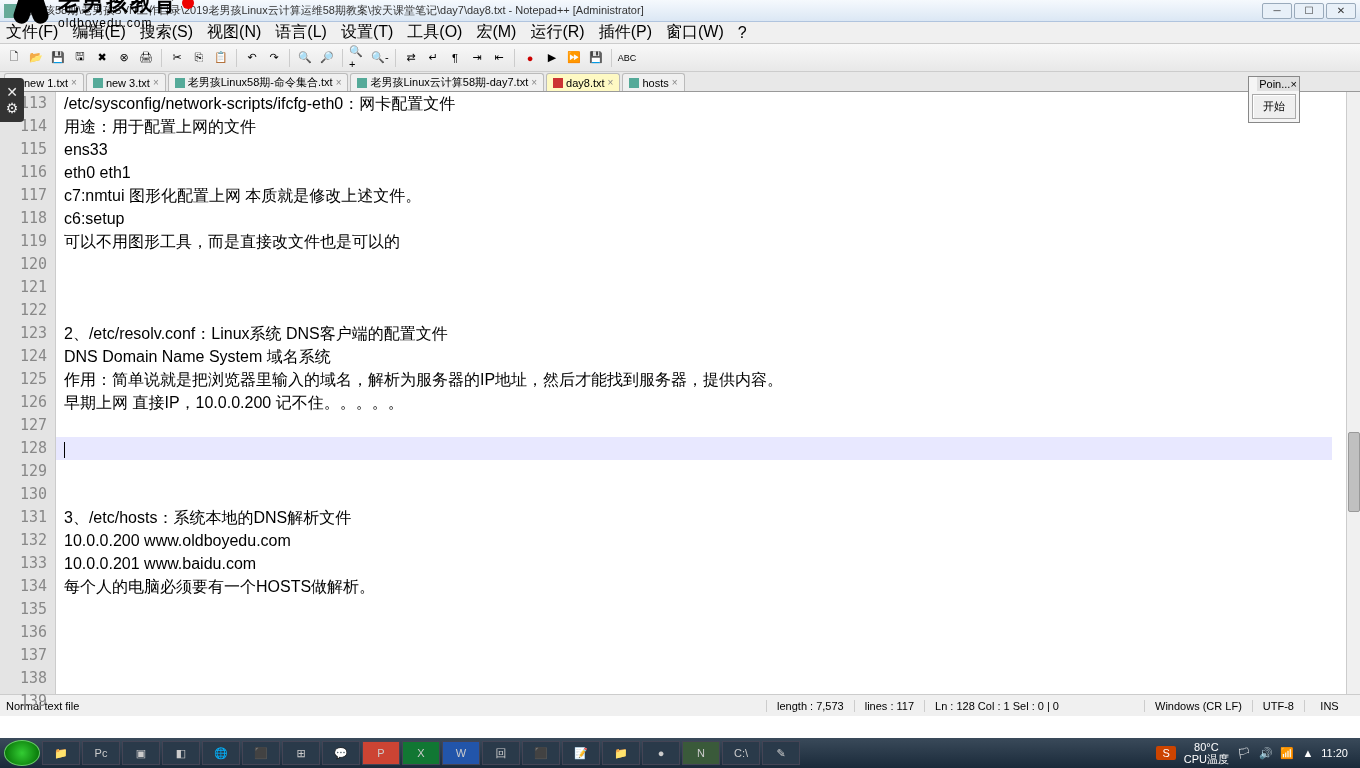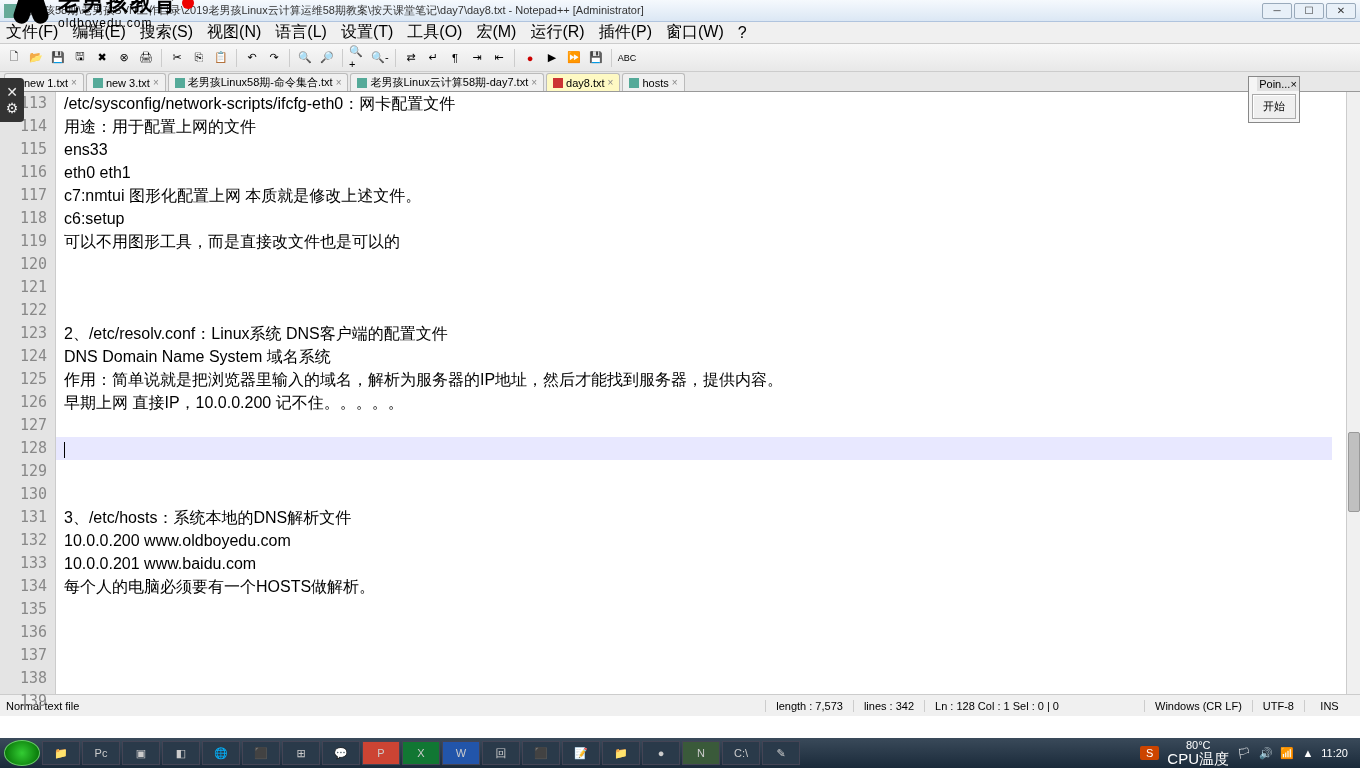--- a/index.html
+++ b/index.html
@@ -190,21 +190,21 @@
   <div class="code" id="code"><div class="hlline" style="top: 345px;"></div><div style="position: relative;">/etc/sysconfig/network-scripts/ifcfg-eth0：网卡配置文件</div><div style="position: relative;">用途：用于配置上网的文件</div><div style="position: relative;">ens33</div><div style="position: relative;">eth0 eth1</div><div style="position: relative;">c7:nmtui 图形化配置上网 本质就是修改上述文件。</div><div style="position: relative;">c6:setup</div><div style="position: relative;">可以不用图形工具，而是直接改文件也是可以的</div><div style="position: relative;">&nbsp;</div><div style="position: relative;">&nbsp;</div><div style="position: relative;">&nbsp;</div><div style="position: relative;">2、/etc/resolv.conf：Linux系统 DNS客户端的配置文件</div><div style="position: relative;">DNS Domain Name System 域名系统</div><div style="position: relative;">作用：简单说就是把浏览器里输入的域名，解析为服务器的IP地址，然后才能找到服务器，提供内容。</div><div style="position: relative;">早期上网 直接IP，10.0.0.200 记不住。。。。。</div><div style="position: relative;">&nbsp;</div><div style="position: relative; z-index: 2;"><span class="caret"></span>&nbsp;</div><div style="position: relative;">&nbsp;</div><div style="position: relative;">&nbsp;</div><div style="position: relative;">3、/etc/hosts：系统本地的DNS解析文件</div><div style="position: relative;">10.0.0.200 www.oldboyedu.com</div><div style="position: relative;">10.0.0.201 www.baidu.com</div><div style="position: relative;">每个人的电脑必须要有一个HOSTS做解析。</div><div style="position: relative;">&nbsp;</div><div style="position: relative;">&nbsp;</div><div style="position: relative;">&nbsp;</div><div style="position: relative;">&nbsp;</div><div style="position: relative;">&nbsp;</div></div>
   <div class="scroll">
     <div class="thumb" id="thumb" style="top: 340px; height: 80px;"></div>
   </div>
 </div>
 
 <div class="statusbar">
   <div style="flex:0 0 auto; padding-right:20px;">Normal text file</div>
   <div style="flex:1"></div>
   <div class="sb-cell">length : 7,573</div>
-  <div class="sb-cell">lines : 342</div>
+  <div class="sb-cell">lines : 117</div>
   <div class="sb-cell" style="min-width:220px">Ln : 128   Col : 1   Sel : 0 | 0</div>
   <div class="sb-cell">Windows (CR LF)</div>
   <div class="sb-cell">UTF-8</div>
   <div class="sb-cell" style="min-width:50px;text-align:center">INS</div>
 </div>
 
 <div class="floatpanel">
   <div class="fp-title">
     <span>Poin...</span>
       <span>×</span>
@@ -228,20 +228,20 @@
   <div class="tsk">回</div>
   <div class="tsk">⬛</div>
   <div class="tsk">📝</div>
   <div class="tsk">📁</div>
   <div class="tsk">●</div>
   <div class="tsk" style="background:#3a5a3a">N</div>
   <div class="tsk">C:\</div>
   <div class="tsk">✎</div>
   <div class="tray">
     <span style="background:#c40;padding:1px 6px;border-radius:2px">S</span>
-    <span style="text-align:center;line-height:1.1"><span>80°C</span><br><span style="font-size:15px">CPU温度</span></span>
+    <span style="text-align:center;line-height:1.1"><span>80°C</span><br><span style="font-size:11px">CPU温度</span></span>
     <span>🏳</span>
     <span>🔊</span>
     <span>📶</span>
     <span>▲</span>
     <span>11:20</span>
   </div>
 </div>
 
 </body></html>

